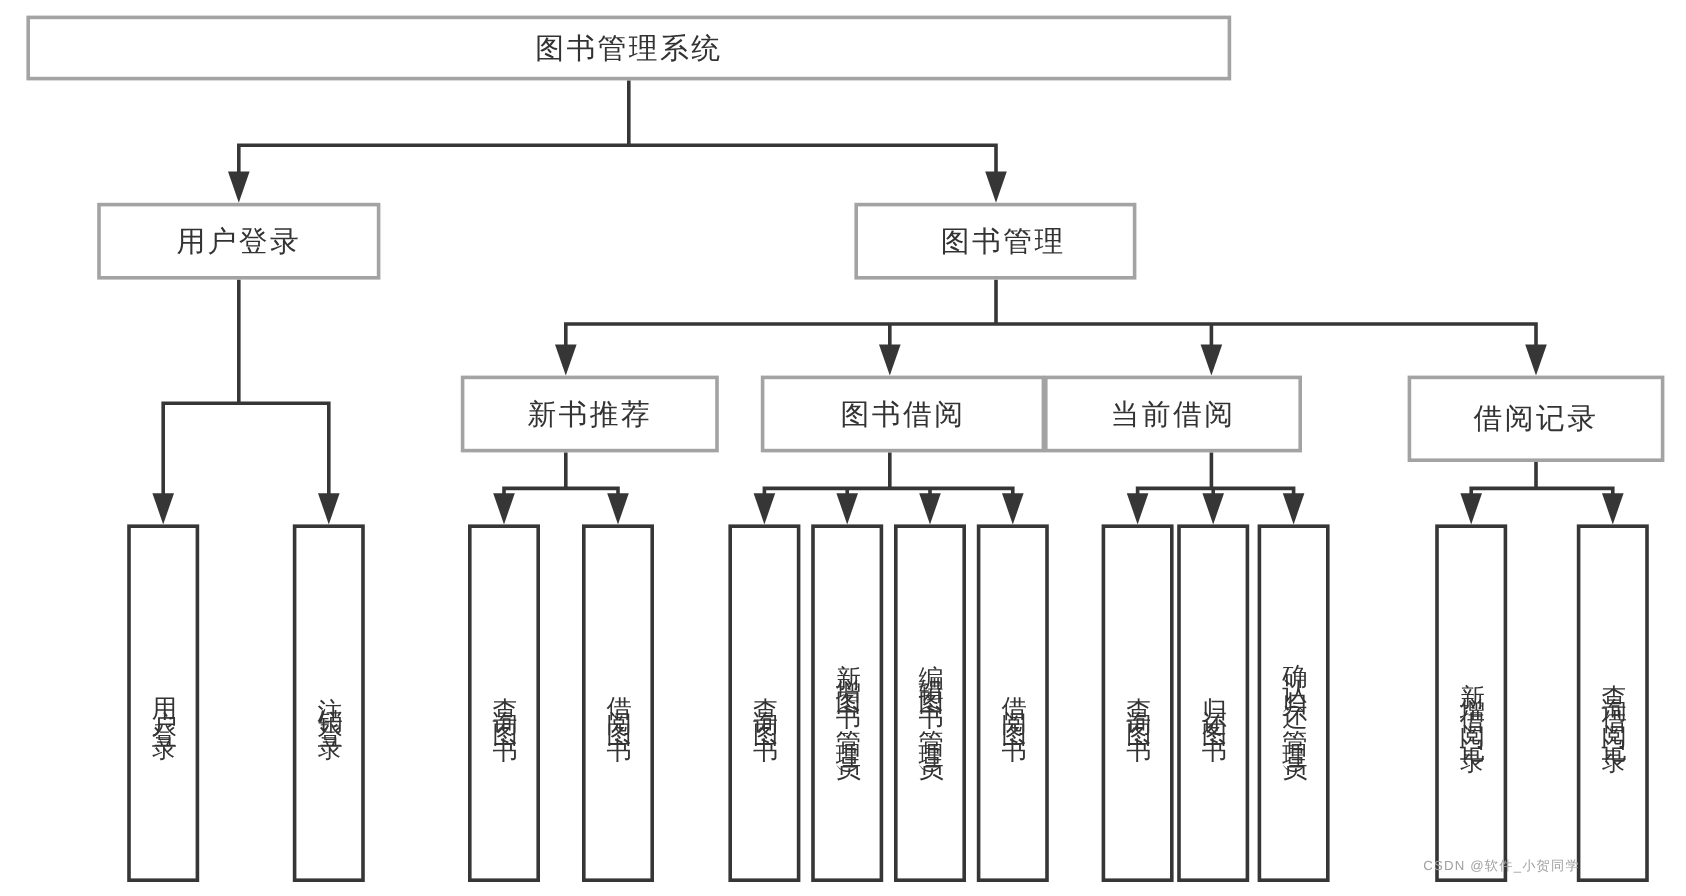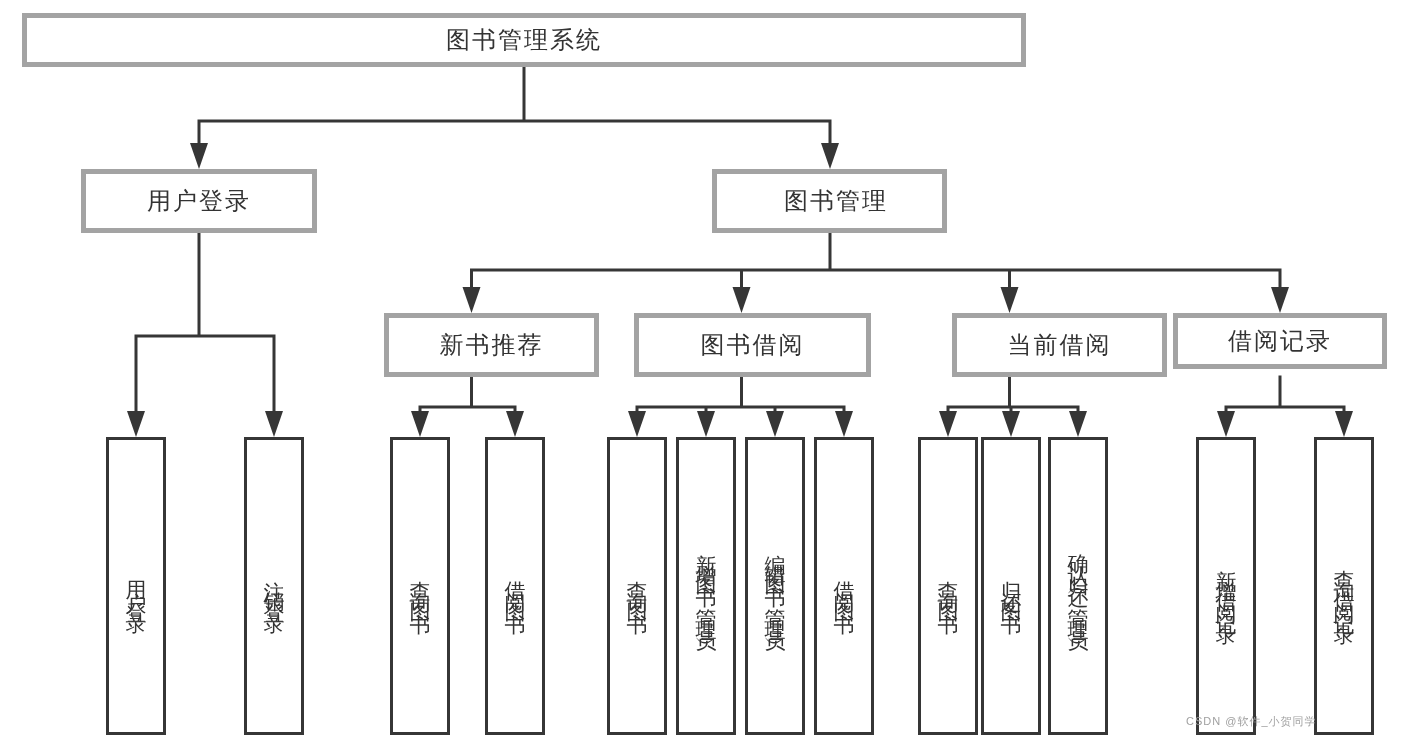--- a/index.html
+++ b/index.html
@@ -21,21 +21,21 @@
     left: 0;
     top: 0;
     width: 1405px;
     height: 747px;
     z-index: 1;
   }
   .node {
     position: absolute;
     box-sizing: border-box;
     background: #ffffff;
-    border: 5px solid #a3a3a3;
+    border: 3px solid #a3a3a3;
     display: flex;
     align-items: center;
     justify-content: center;
     z-index: 2;
     font-size: 24px;
     letter-spacing: 2px;
     color: #333333;
     white-space: nowrap;
   }
   .leaf {
@@ -115,22 +115,22 @@
     </g>
   </svg>
 
   <div class="node" style="left:22px; top:13px; width:1004px; height:54px;">图书管理系统</div>
 
   <div class="node" style="left:81px; top:169px; width:236px; height:64px;">用户登录</div>
   <div class="node" style="left:712px; top:169px; width:235px; height:64px;padding-left:13px;">图书管理</div>
 
   <div class="node" style="left:364px; top:313px; width:215px; height:64px;margin-left:20px;">新书推荐</div>
   <div class="node" style="left:634px; top:313px; width:237px; height:64px;">图书借阅</div>
-  <div class="node" style="left:952px; top:313px; width:215px; height:64px;">当前借阅</div>
-  <div class="node" style="left:1173px; top:313px; width:214px; height:56px;">借阅记录</div>
+  <div class="node" style="left:870px; top:313px; width:215px; height:64px;">当前借阅</div>
+  <div class="node" style="left:1173px; top:313px; width:214px; height:72px;">借阅记录</div>
 
   <div class="leaf" style="left:106px;">用户登录</div>
   <div class="leaf" style="left:244px;">注销登录</div>
 
   <div class="leaf" style="left:390px;">查询图书</div>
   <div class="leaf" style="left:485px;">借阅图书</div>
 
   <div class="leaf" style="left:607px;">查询图书</div>
   <div class="leaf" style="left:676px;">新增图书（管理员）</div>
   <div class="leaf" style="left:745px;">编辑图书（管理员）</div>

